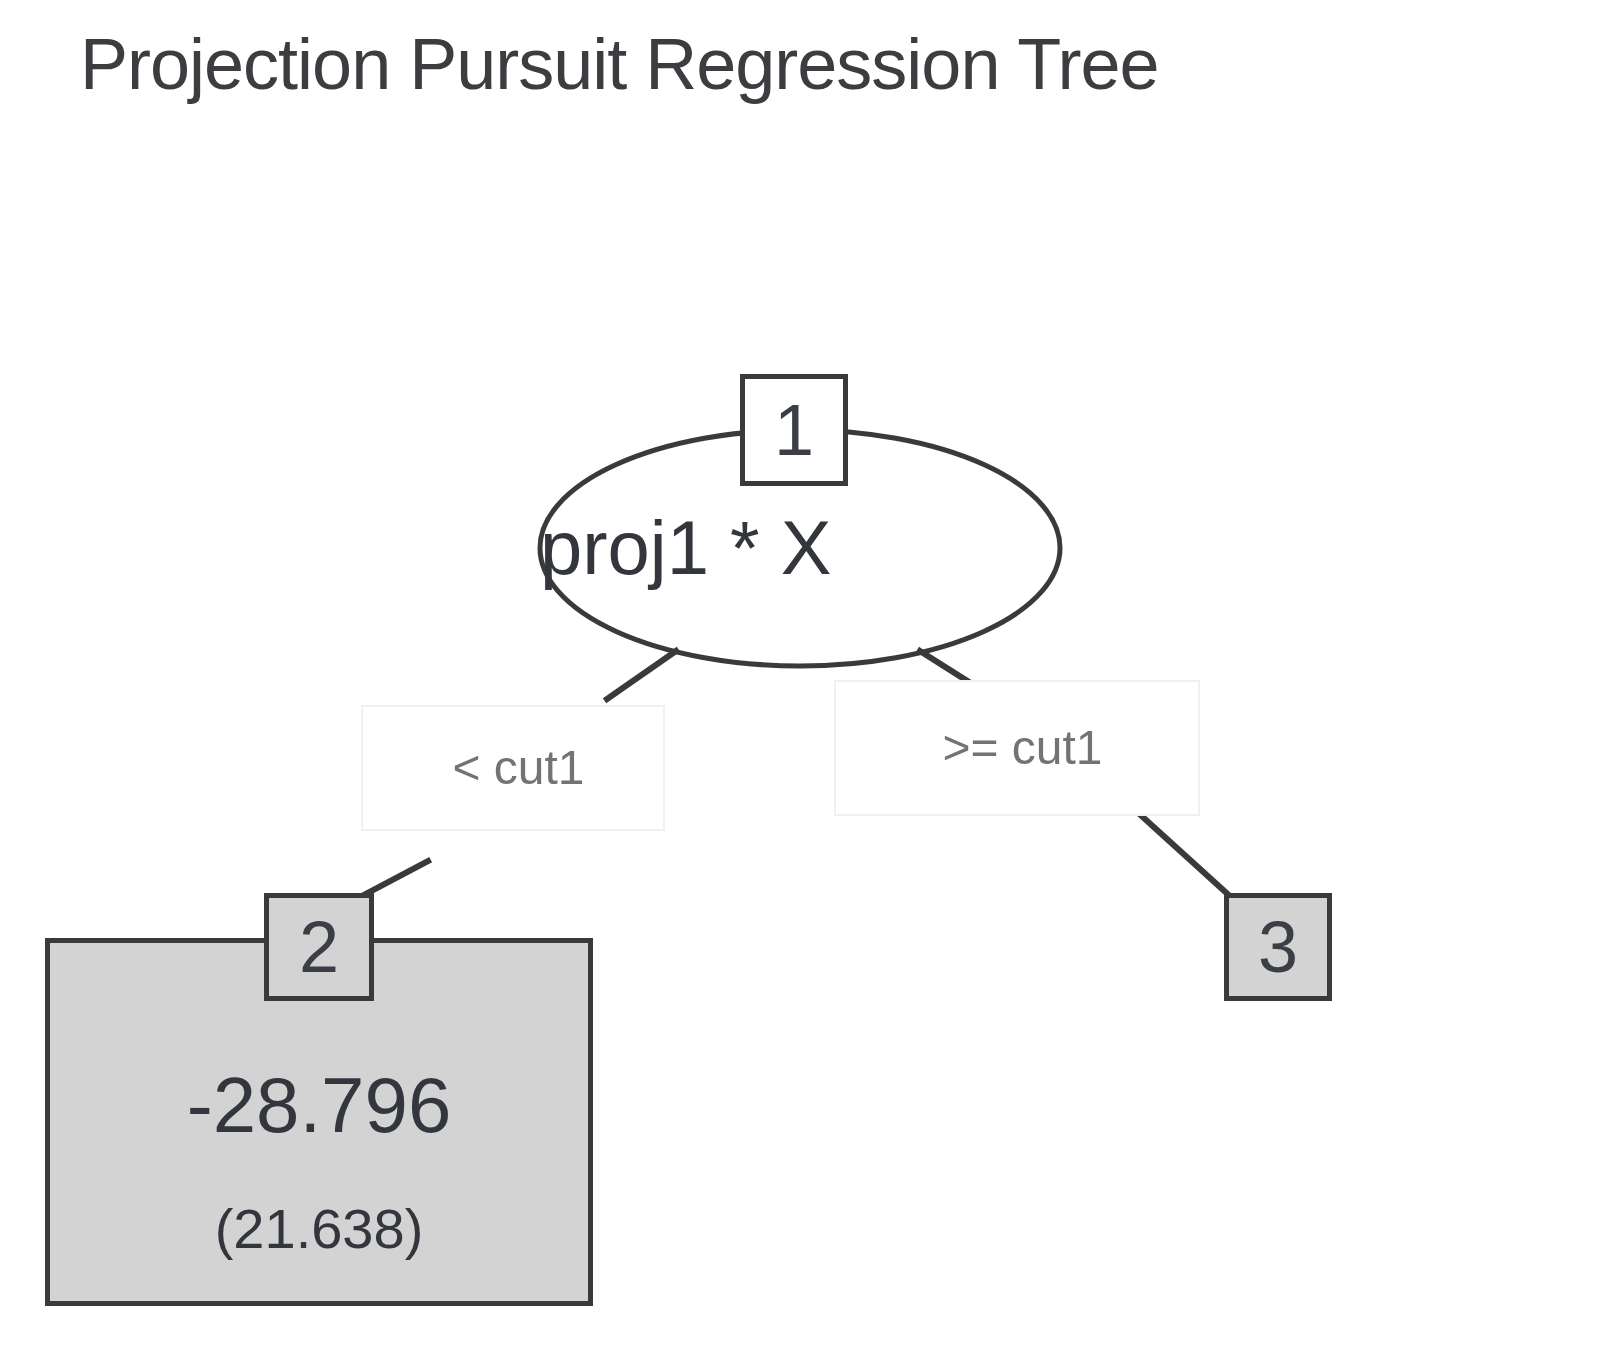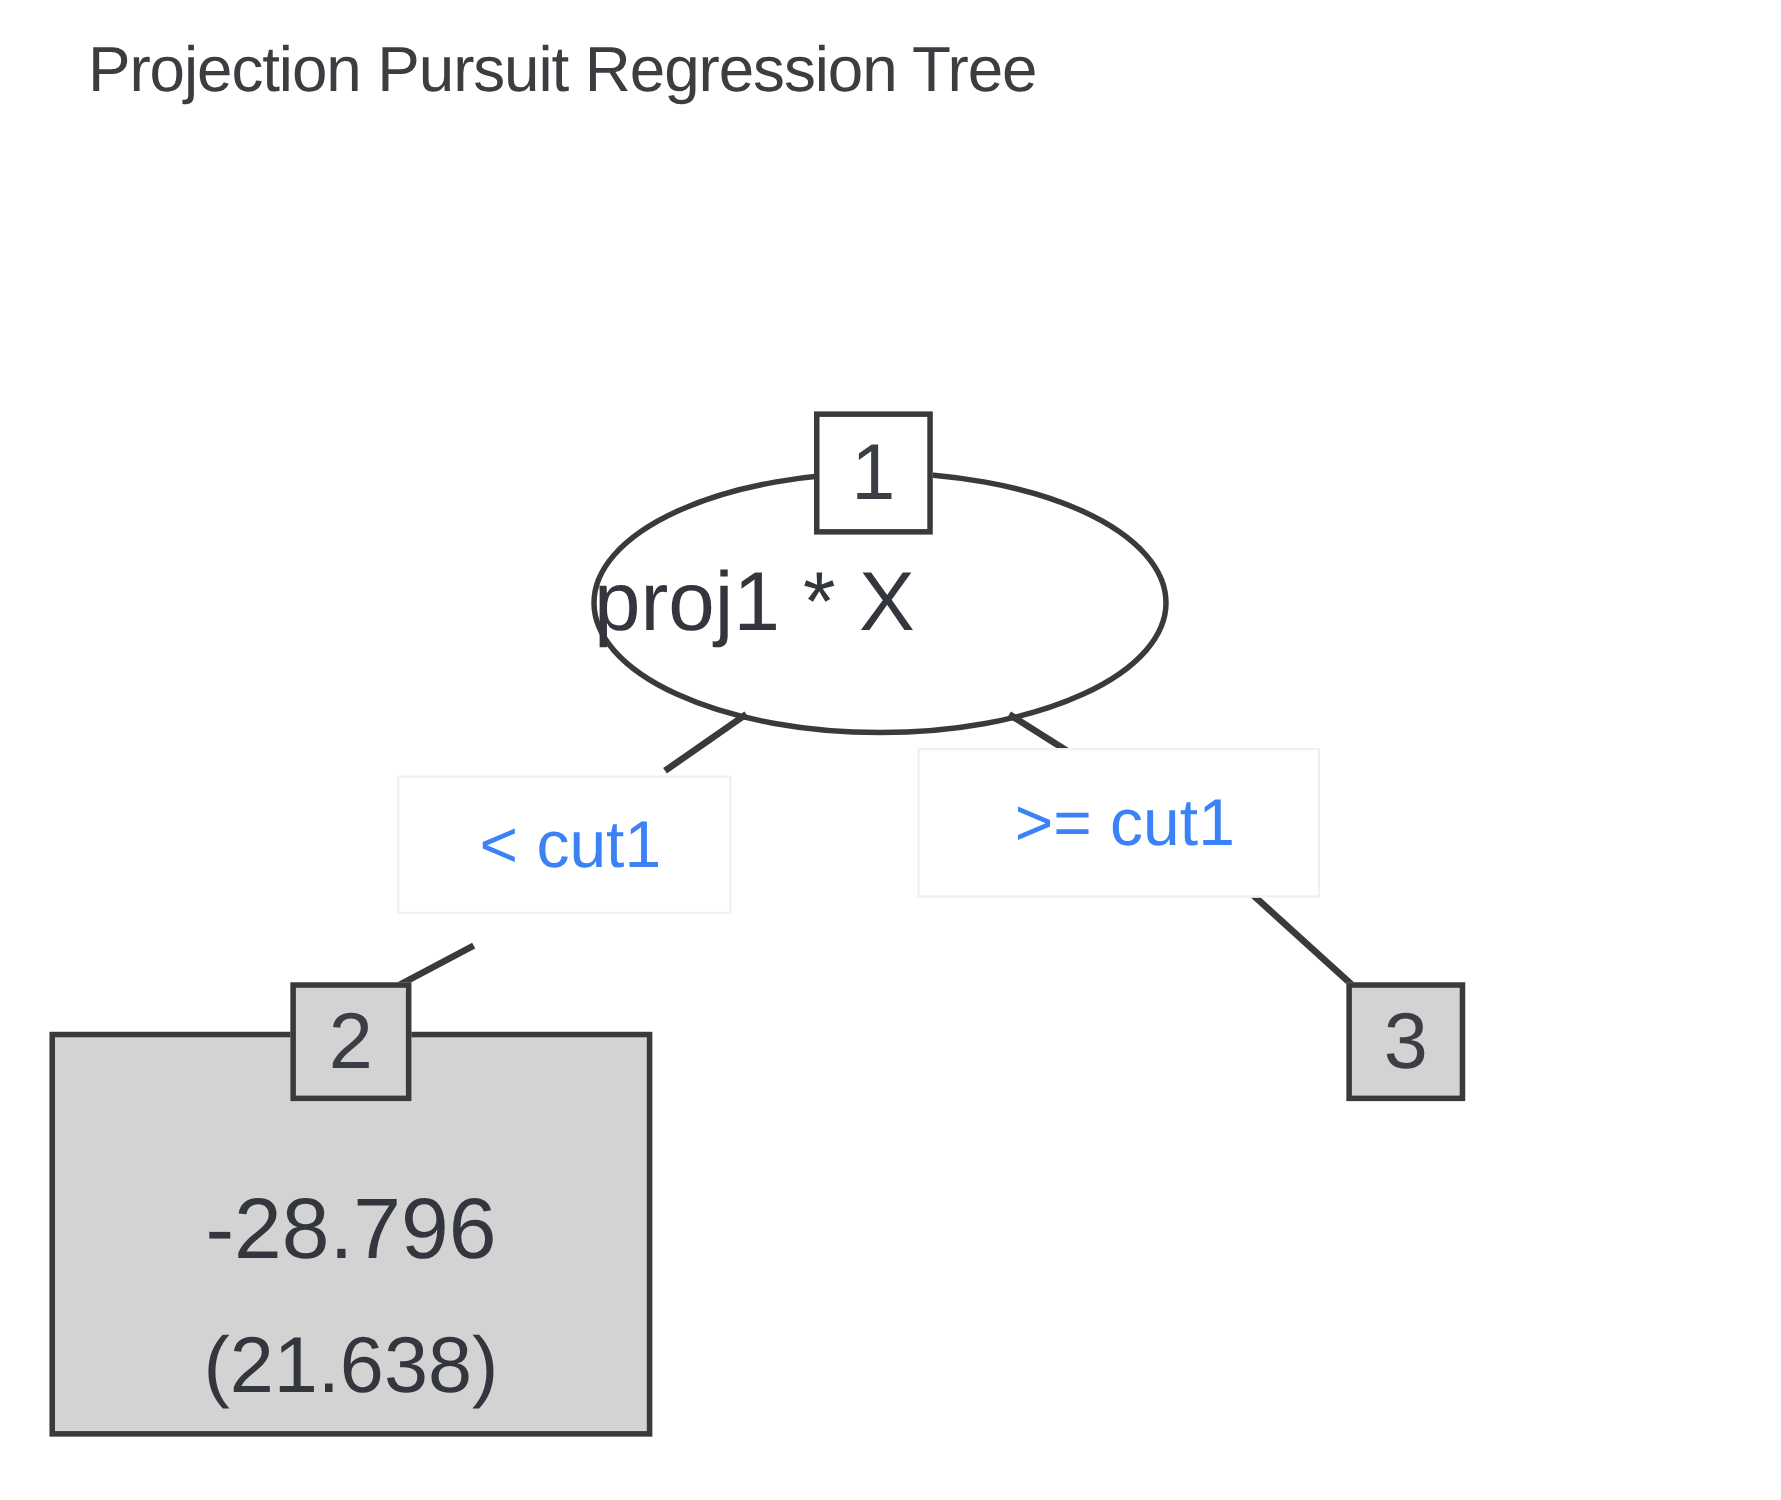--- a/index.html
+++ b/index.html
@@ -21,21 +21,21 @@
     left: 0; top: 0;
     width: 1619px;
     height: 1364px;
   }
 
   
   .title {
     position: absolute;
     left: 80px;
     top: 14px;
-    font-size: 58px;
+    font-size: 72px;
     line-height: 100px;
     font-weight: 400;
     letter-spacing: -1px;
     color: #3c3c41;
     white-space: nowrap;
   }
 
   
   #wires {
     position: absolute;
@@ -96,23 +96,23 @@
 
   
   .edge-label {
     position: absolute;
     border: 2px solid #f0f0f0;
     background: #ffffff;
     box-sizing: border-box;
     display: flex;
     align-items: center;
     justify-content: center;
-    font-size: 60px;
+    font-size: 48px;
     line-height: 78px;
-    color: #3b82f6;
+    color: #737373;
     white-space: nowrap;
     z-index: 4;
     padding-left: 11px;
   }
   .edge-left {
     left: 361px;
     top: 705px;
     width: 304px;
     height: 126px;
   }
@@ -148,24 +148,24 @@
     width: 510px;
     height: 368px;
   }
   .leaf-value {
     font-size: 78px;
     line-height: 84px;
     color: #33373d;
     margin-bottom: 40px;
   }
   .leaf-sd {
-    font-size: 72px;
+    font-size: 56px;
     line-height: 84px;
     color: #33373d;
-    margin-bottom: 8px;
+    margin-bottom: 20px;
   }
 </style>
 </head>
 <body>
 
 <div id="canvas">
 
   <div class="title">Projection Pursuit Regression Tree</div>
 
   <svg id="wires" viewBox="0 0 1619 1364" xmlns="http://www.w3.org/2000/svg">

